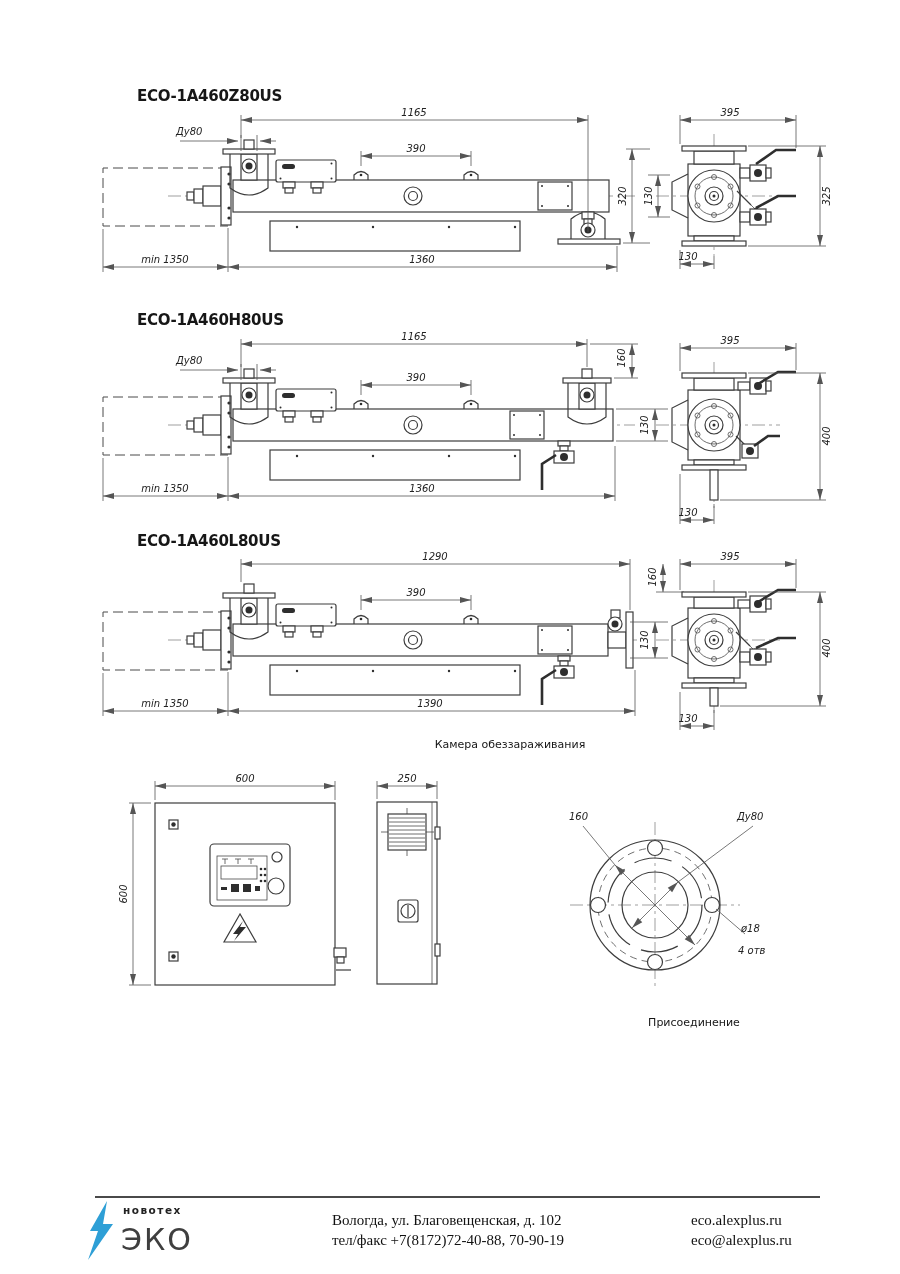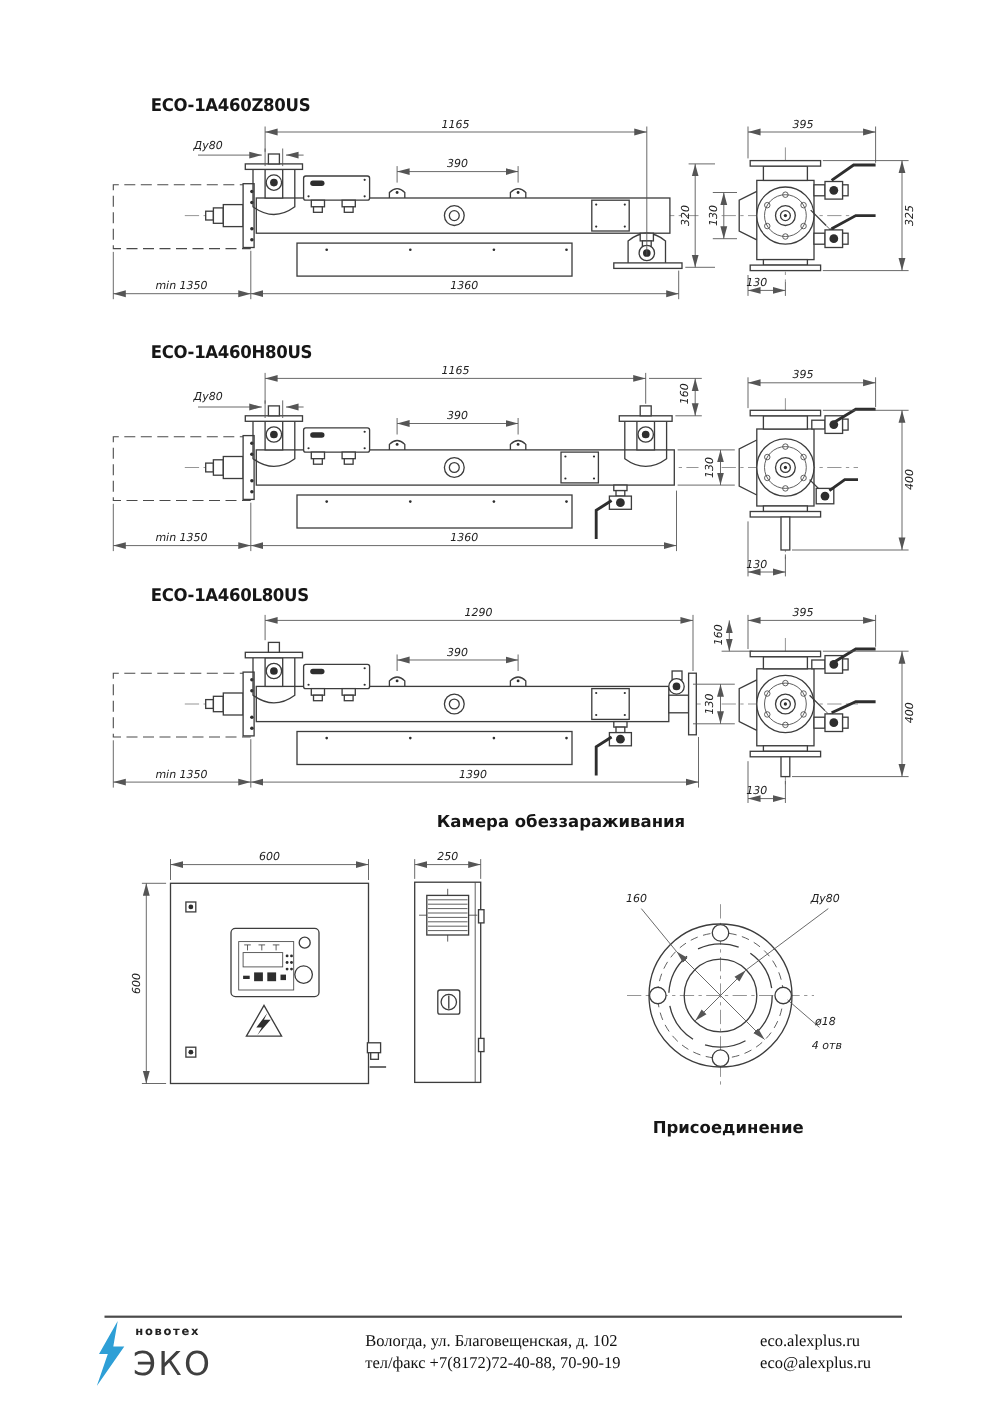--- a/index.html
+++ b/index.html
@@ -1,20 +1,20 @@
 <!DOCTYPE html>
 <html><head>
 <meta charset="utf-8">
 <style>
   html,body{margin:0;padding:0;background:#fff;}
   .page{position:relative;width:900px;height:1274px;background:#ffffff;overflow:hidden;
         font-family:"DejaVu Sans",sans-serif;color:#1c1c1c;}
   .row-title{position:absolute;left:137px;font-size:16px;font-weight:bold;letter-spacing:-0.3px;
         color:#161616;transform:scaleX(0.94);transform-origin:left;}
-  .caption{position:absolute;font-size:15px;font-weight:700;color:#161616;text-align:center;}
+  .caption{position:absolute;font-size:11px;font-weight:400;color:#161616;text-align:center;}
   svg{position:absolute;}
   svg text{font:italic 10px "DejaVu Sans",sans-serif;fill:#222;}
   .ln{fill:none;stroke:#3d3d3d;stroke-width:1.2;}
   .fl{fill:#ffffff;stroke:#3d3d3d;stroke-width:1.2;}
   .thin{fill:none;stroke:#4a4a4a;stroke-width:0.8;}
   .cl{fill:none;stroke:#777;stroke-width:0.7;stroke-dasharray:13 4 3 4;}
   .dsh{fill:none;stroke:#4a4a4a;stroke-width:1;stroke-dasharray:10 5;}
   .dim{fill:none;stroke:#555;stroke-width:0.8;}
   .dk{fill:#2e2e2e;stroke:none;}
   .hv{fill:none;stroke:#2e2e2e;stroke-width:2.6;}
@@ -515,21 +515,21 @@
     <line class="dim" x1="70" y1="83" x2="150" y2="163" marker-start="url(#a5)" marker-end="url(#a5)"></line>
     <text x="24" y="38">160</text>
     <line class="dim" x1="208" y1="44" x2="133" y2="100"></line>
     <line class="dim" x1="133" y1="100" x2="87" y2="146" marker-start="url(#a5)" marker-end="url(#a5)"></line>
     <text x="192" y="38">Ду80</text>
     <line class="dim" x1="171" y1="127" x2="200" y2="152"></line>
     <text x="196" y="150">ø18</text>
     <text x="193" y="172">4 отв</text>
   </svg>
 
-  <div class="caption" style="left:592px;top:1016px;width:140px">Присоединение</div>
+  <div class="caption" style="left:624px;top:1016px;width:140px">Присоединение</div>
 
   <div class="footer-rule"></div>
   <svg style="left:85px;top:1200px" width="120" height="62" viewBox="0 0 120 62">
     <polygon fill="#2e9fd6" points="22,1 5,31 13,31 3,60 28,24 18,24"></polygon>
     <text x="38" y="14" style="font:600 10.5px 'DejaVu Sans',sans-serif;fill:#222;letter-spacing:1.5px;">новотех</text>
     <text x="36" y="50" style="font:400 30px 'DejaVu Sans',sans-serif;fill:#3f3f3f;letter-spacing:2px;">ЭКО</text>
   </svg>
   <div class="addr" style="left:332px;top:1210px">
     <div>Вологда, ул. Благовещенская, д. 102</div>
     <div>тел/факс +7(8172)72-40-88, 70-90-19</div>

